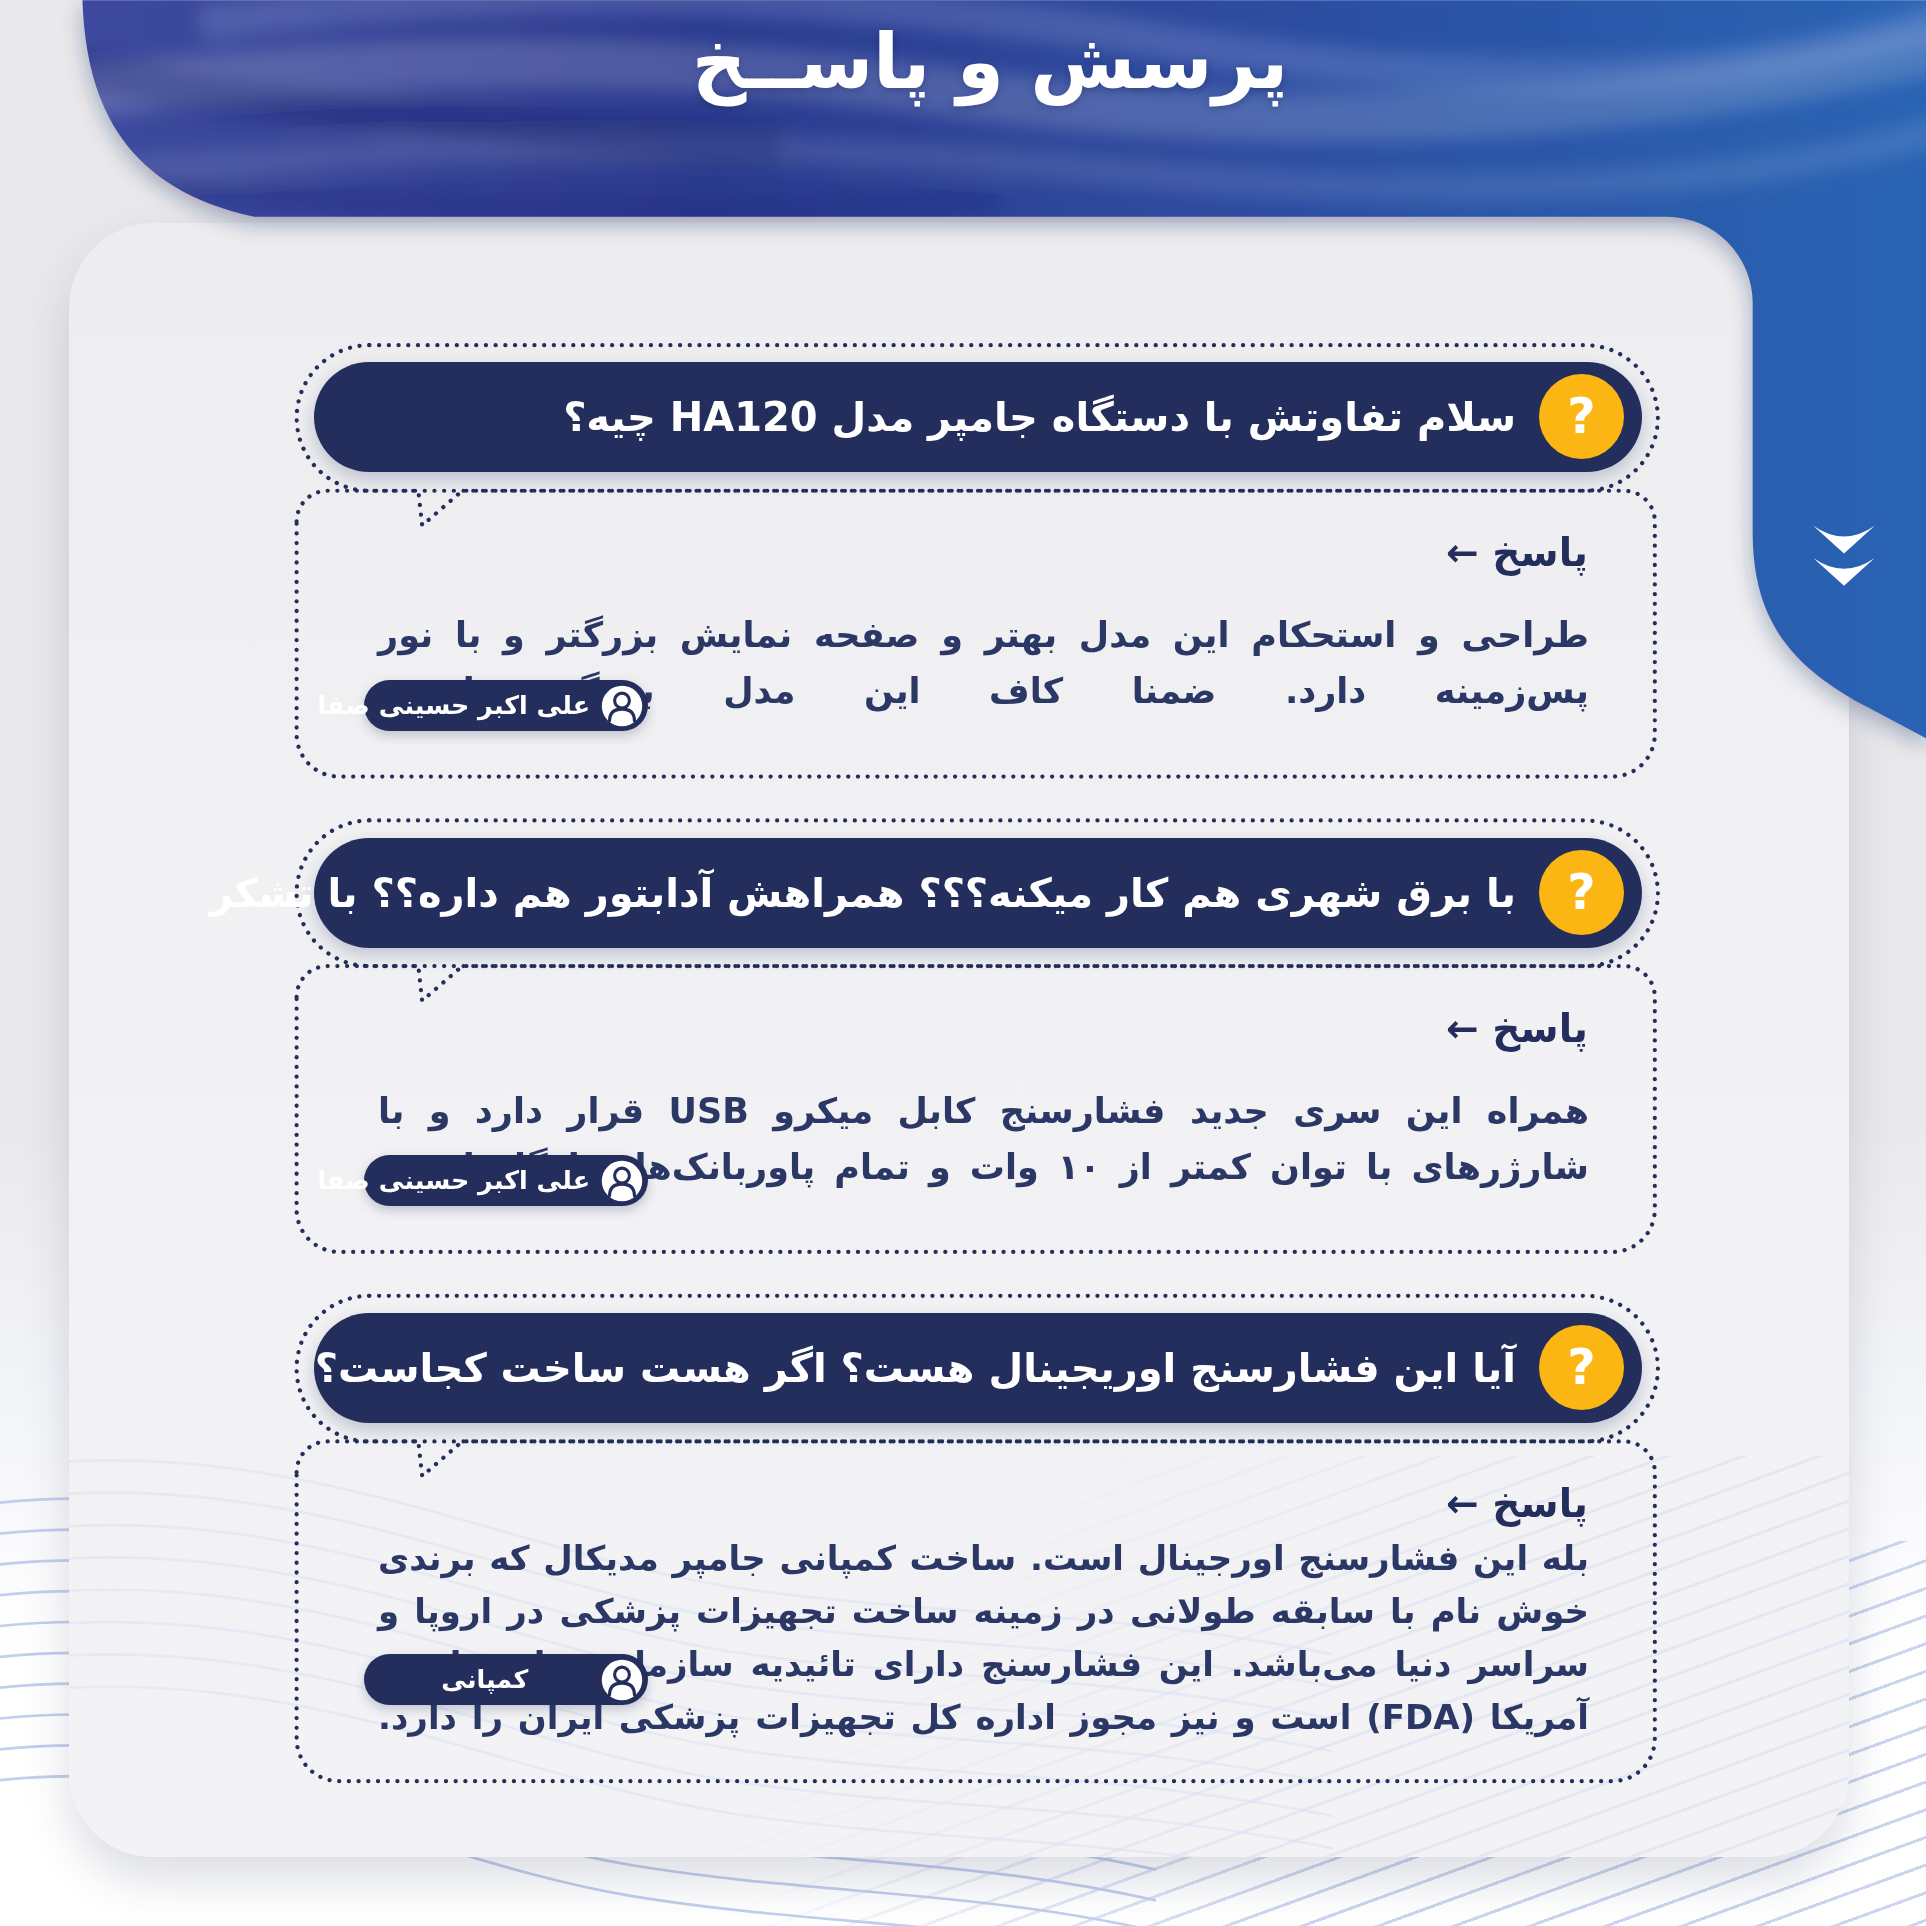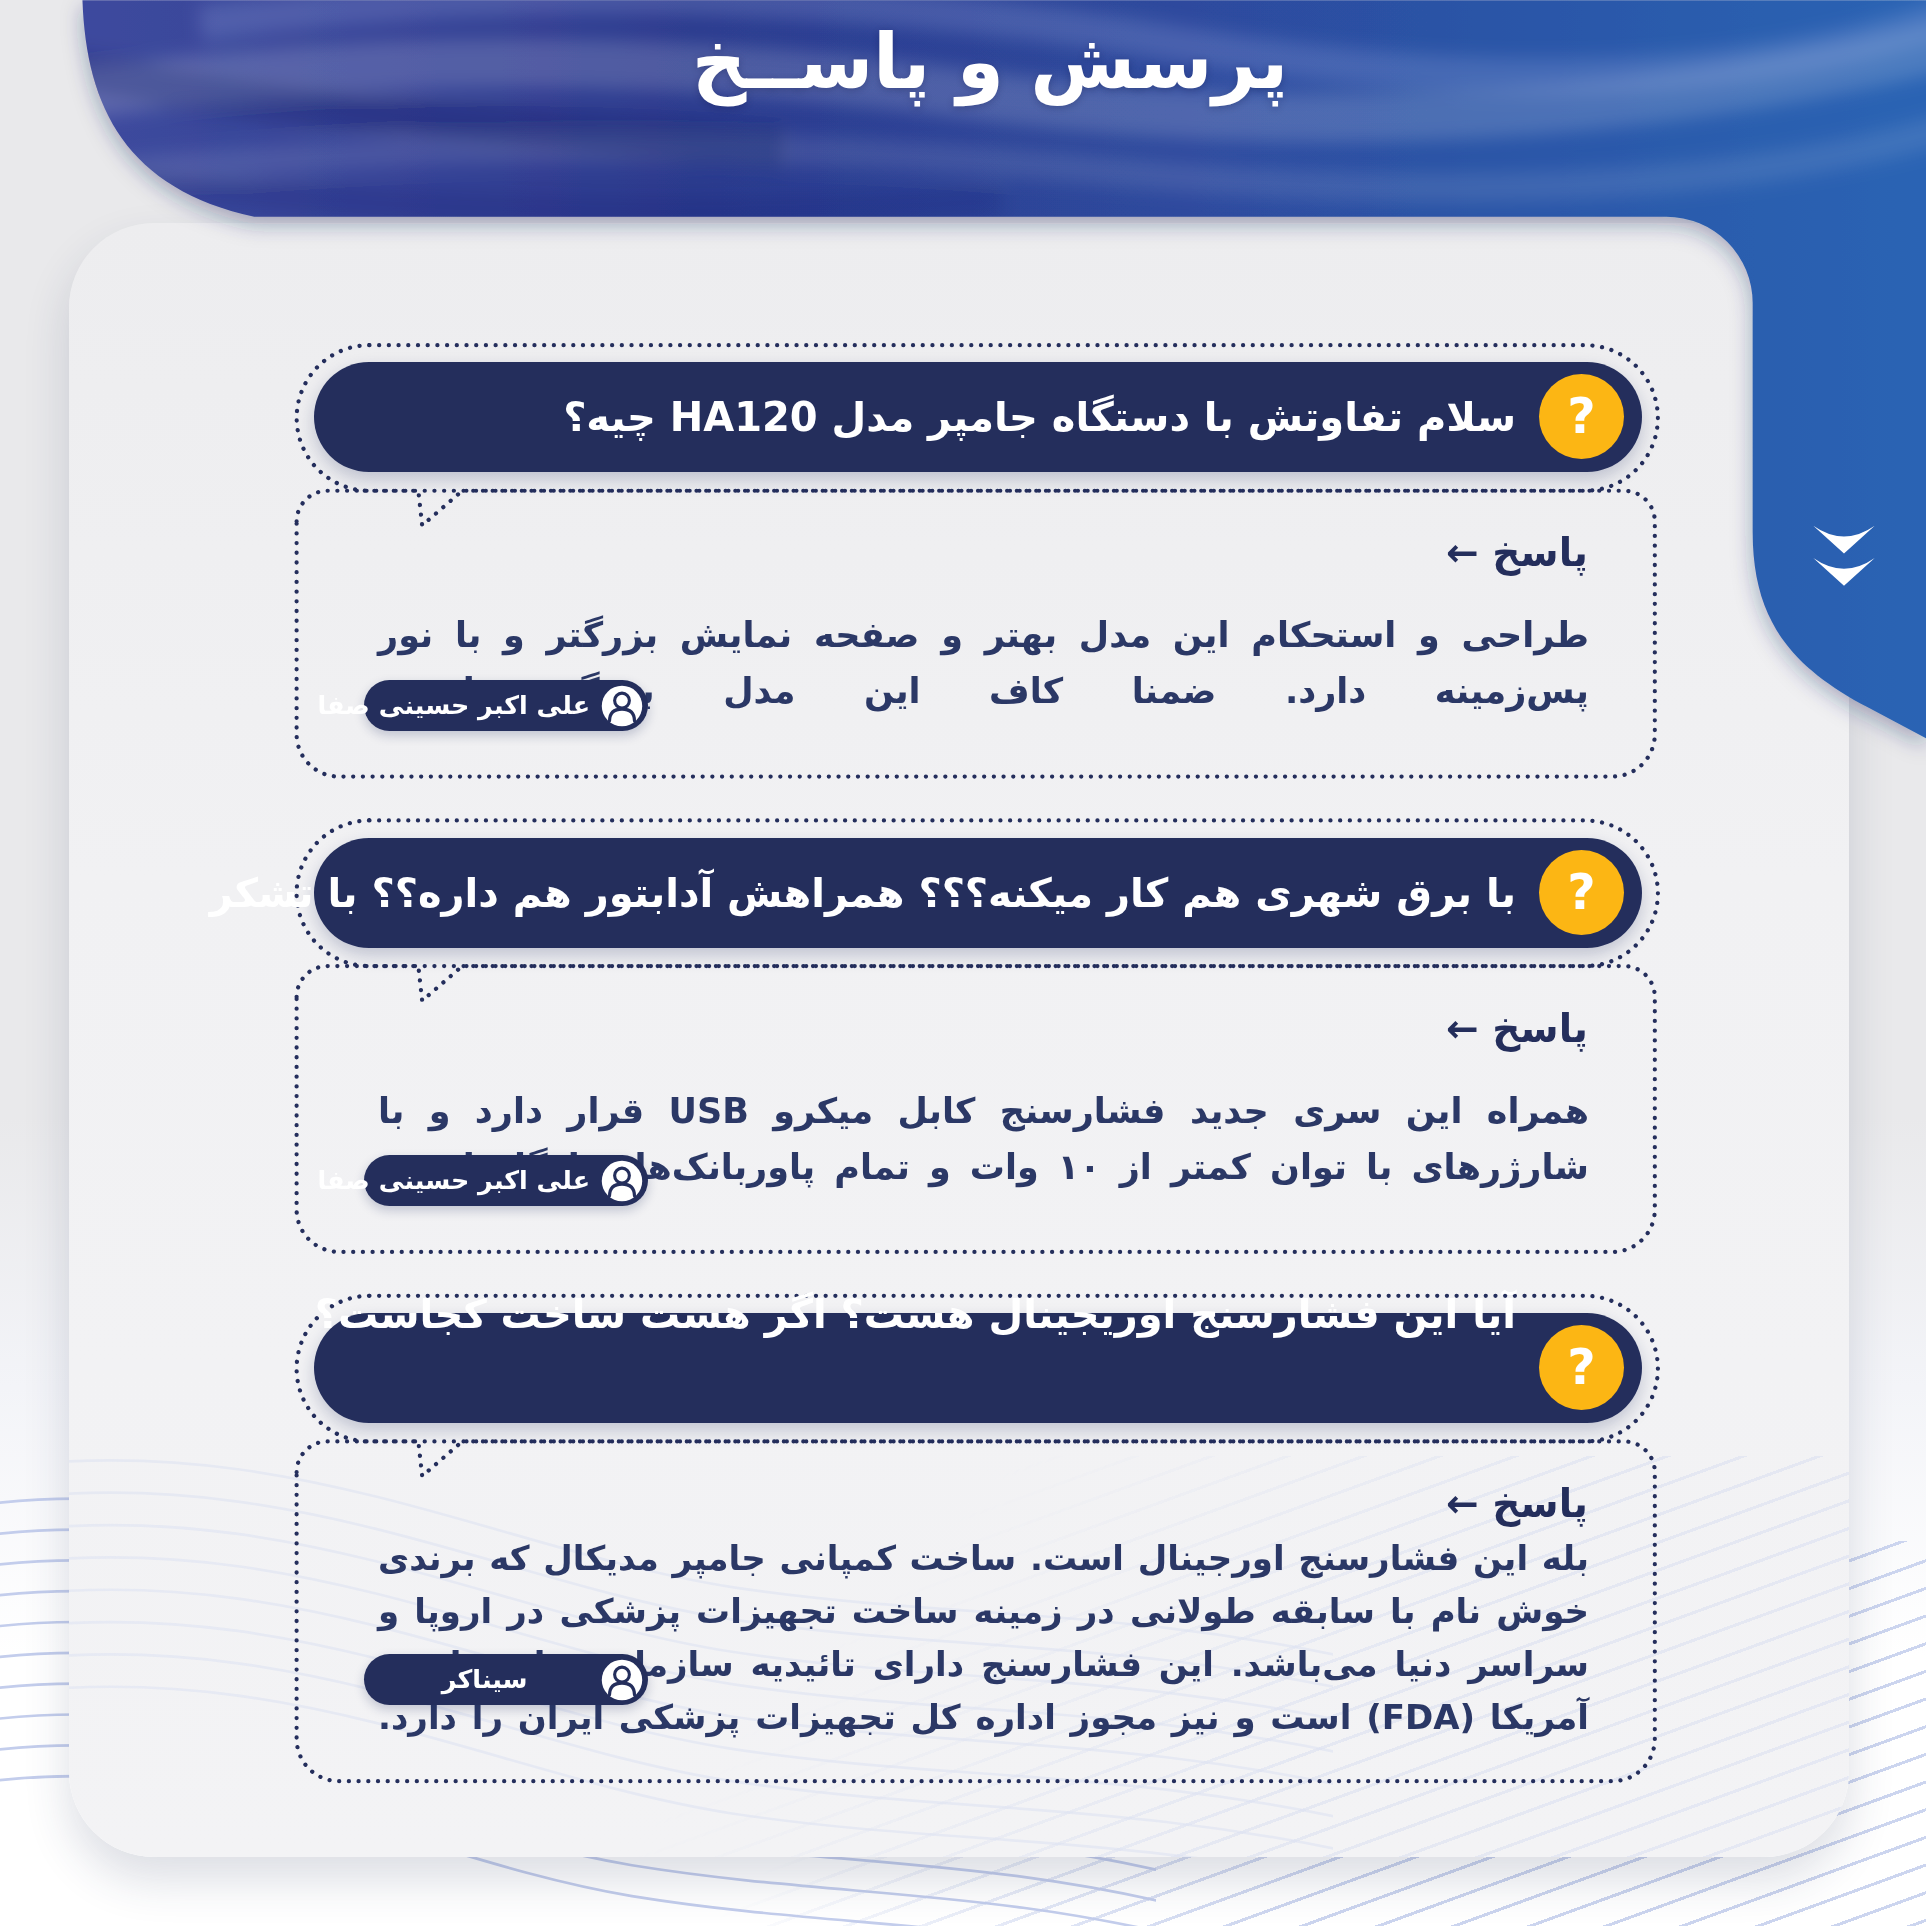--- a/index.html
+++ b/index.html
@@ -160,31 +160,31 @@
         <circle cx="27" cy="27" r="26" fill="#ffffff"></circle>
         <circle cx="27" cy="20" r="9.5" fill="none" stroke="#242e5c" stroke-width="4"></circle>
         <path d="M11,46 Q11,31 27,31 Q43,31 43,46" fill="none" stroke="#242e5c" stroke-width="4" stroke-linecap="round"></path>
       </svg>
       <div class="author-name">علی اکبر حسینی صفا</div>
     </div>
   </div>
 
   <div>
     <div class="q-bubble" style="top:1313px"></div>
-    <div class="q-text" style="top:1259px">آیا این فشارسنج اوریجینال هست؟ اگر هست ساخت کجاست؟</div>
+    <div class="q-text" style="top:1313px">آیا این فشارسنج اوریجینال هست؟ اگر هست ساخت کجاست؟</div>
     <div class="q-badge" style="top:1325px">?</div>
     <div class="a-label" style="top:1481px">پاسخ ←</div>
     <div class="a-body small" style="top:1532px">بله این فشارسنج اورجینال است. ساخت کمپانی جامپر مدیکال که برندی خوش نام با سابقه طولانی در زمینه ساخت تجهیزات پزشکی در اروپا و سراسر دنیا می‌باشد. این فشارسنج دارای تائیدیه سازمان غذا و داروی آمریکا (FDA) است و نیز مجوز اداره کل تجهیزات پزشکی ایران را دارد.</div>
     <div class="author-pill" style="top:1654px">
       <svg class="avatar" width="42" height="42" viewBox="0 0 54 54">
         <circle cx="27" cy="27" r="26" fill="#ffffff"></circle>
         <circle cx="27" cy="20" r="9.5" fill="none" stroke="#242e5c" stroke-width="4"></circle>
         <path d="M11,46 Q11,31 27,31 Q43,31 43,46" fill="none" stroke="#242e5c" stroke-width="4" stroke-linecap="round"></path>
       </svg>
-      <div class="author-name">سیناکر</div>
+      <div class="author-name">کمپانی</div>
     </div>
   </div>
 
   <svg id="header-svg" width="1926" height="771" viewBox="0 0 2500 1000">
     <defs>
       <linearGradient id="hgrad" x1="0" y1="0" x2="1" y2="0">
         <stop offset="0" stop-color="#3d4a9e"></stop>
         <stop offset="0.33" stop-color="#2c3a8e"></stop>
         <stop offset="0.6" stop-color="#2d4a9e"></stop>
         <stop offset="1" stop-color="#2a64b4"></stop>

